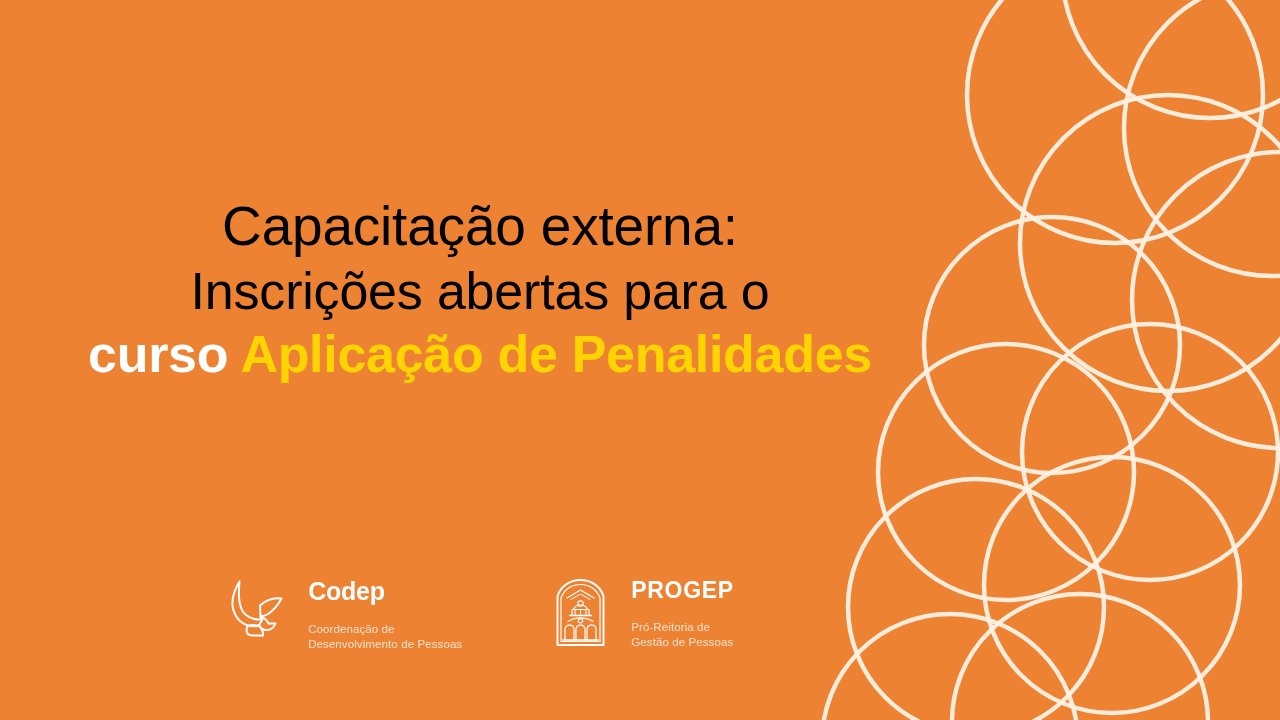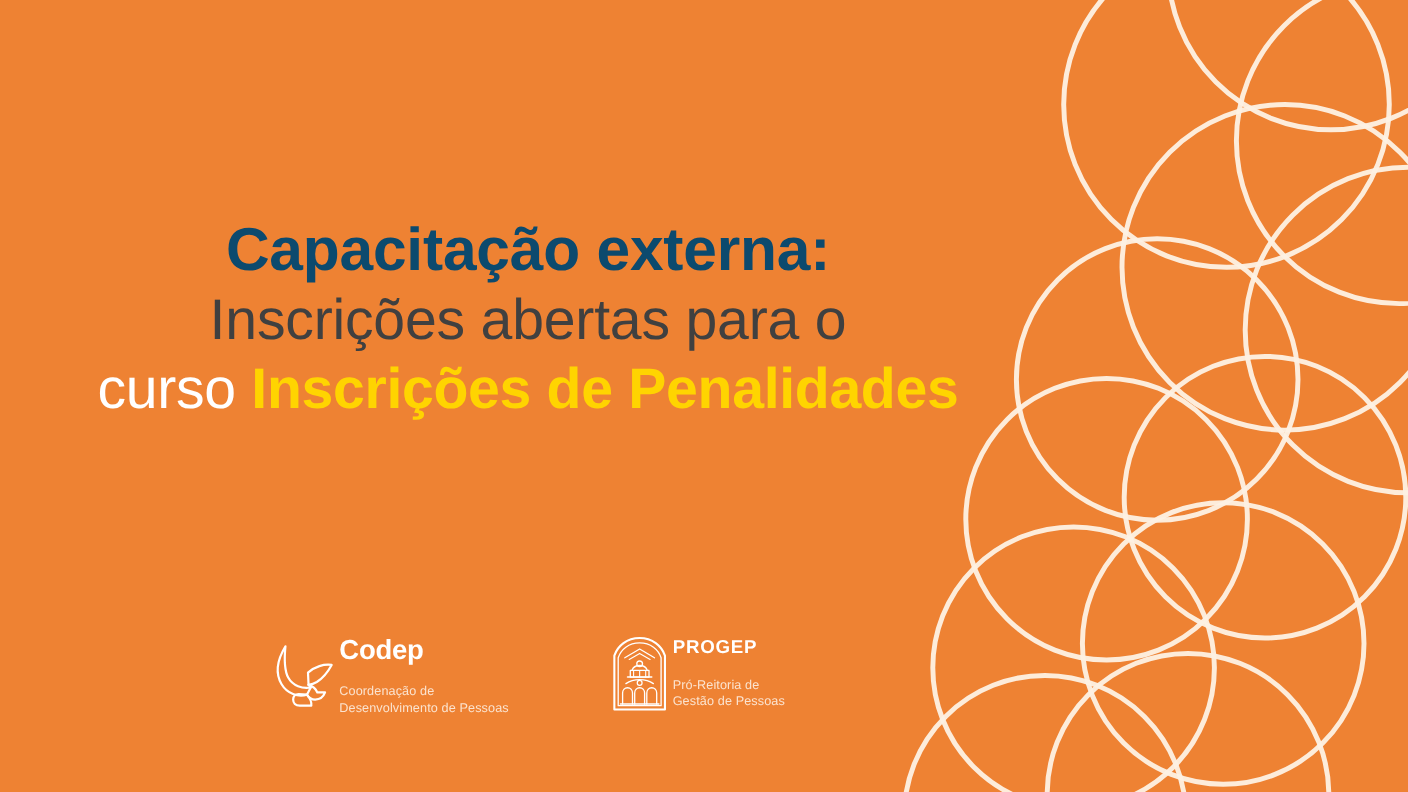--- a/index.html
+++ b/index.html
@@ -42,73 +42,72 @@
     text-align: center;
     line-height: 1.12;
     letter-spacing: .1px;
   }
   .hl-line {
     display: block;
     white-space: nowrap;
   }
   .l1 {
     font-size: 55px;
-    font-weight: 700;
-    color: #0c4a6e;
+    font-weight: 400;
+    color: #000000;
     letter-spacing: -0.2px;
   }
   .l2 {
     font-size: 52px;
     font-weight: 400;
-    color: #404040;
+    color: #000000;
     letter-spacing: -0.2px;
     margin-top: 4px;
   }
   .l3, .l4 {
     font-size: 52px;
     letter-spacing: -0.3px;
     margin-top: 5px;
   }
   .w-white-reg {
     color: #ffffff;
-    font-weight: 400;
+    font-weight: 700;
   }
   .w-yellow-bold {
     color: #ffd400;
     font-weight: 700;
   }
 
   
   #logos {
     position: absolute;
     left: 0;
     top: 578px;
     width: 960px;
     display: flex;
     justify-content: center;
     align-items: flex-start;
     gap: 92px;
   }
   .logo-unit {
     display: flex;
-    align-items: center;
-    gap: 4px;
+    gap: 24px;
   }
   .logo-mark { flex: 0 0 auto; display: block; }
   .logo-text { display: flex; flex-direction: column; justify-content: center; }
 
   .logo-title-codep {
     font-size: 25px;
     font-weight: 700;
     color: #ffffff;
     line-height: 1.05;
     letter-spacing: -0.2px;
   }
   .logo-title-progep {
-    font-size: 17px;
+    font-size: 23px;
     font-weight: 700;
     color: #ffffff;
     line-height: 1.05;
     letter-spacing: .7px;
   }
   .logo-sub {
     font-size: 11.5px;
     font-weight: 400;
     color: #fbe3cf;
     line-height: 1.32;
@@ -133,21 +132,21 @@
     <circle cx="1006" cy="472" r="128"></circle>
     <circle cx="1112" cy="585" r="128"></circle>
     <circle cx="976" cy="607" r="128"></circle>
     <circle cx="1080" cy="722" r="128"></circle>
     <circle cx="950" cy="742" r="128"></circle>
   </svg>
 
   <div id="headline">
     <span class="hl-line l1">Capacitação externa:</span>
     <span class="hl-line l2">Inscrições abertas para o</span>
-    <span class="hl-line l3"><span class="w-white-reg">curso </span><span class="w-yellow-bold">Inscrições de Penalidades</span></span>
+    <span class="hl-line l3"><span class="w-white-reg">curso </span><span class="w-yellow-bold">Aplicação de Penalidades</span></span>
   </div>
 
   <div id="logos">
 
     <div class="logo-unit">
       <svg class="logo-mark" width="58" height="62" viewBox="0 0 58 62" xmlns="http://www.w3.org/2000/svg" aria-hidden="true">
         <g fill="none" stroke="#ffffff" stroke-width="2" stroke-linejoin="round" stroke-linecap="round">
           <path d="M13.5 3.5 C6 16 4 28 10 38 C15 46.5 25 50 33 47.5 L36.5 41 C29 42.5 20 39.5 16 32 C12 24.5 12.5 13.5 13.5 3.5 Z"></path>
           <path d="M33 47.5 C36 51 37.5 54 37 57.5 L26.5 57.5 C22.5 57.5 20.5 55 20.5 52 C20.5 49 22.5 47 25.5 47 Z"></path>
           <path d="M34 27.5 C40 22 48.5 19.5 55.5 20.5 C52 27 47.5 32.5 42 36 C39.5 37.5 37 38.3 34.5 38.6 Z"></path>

